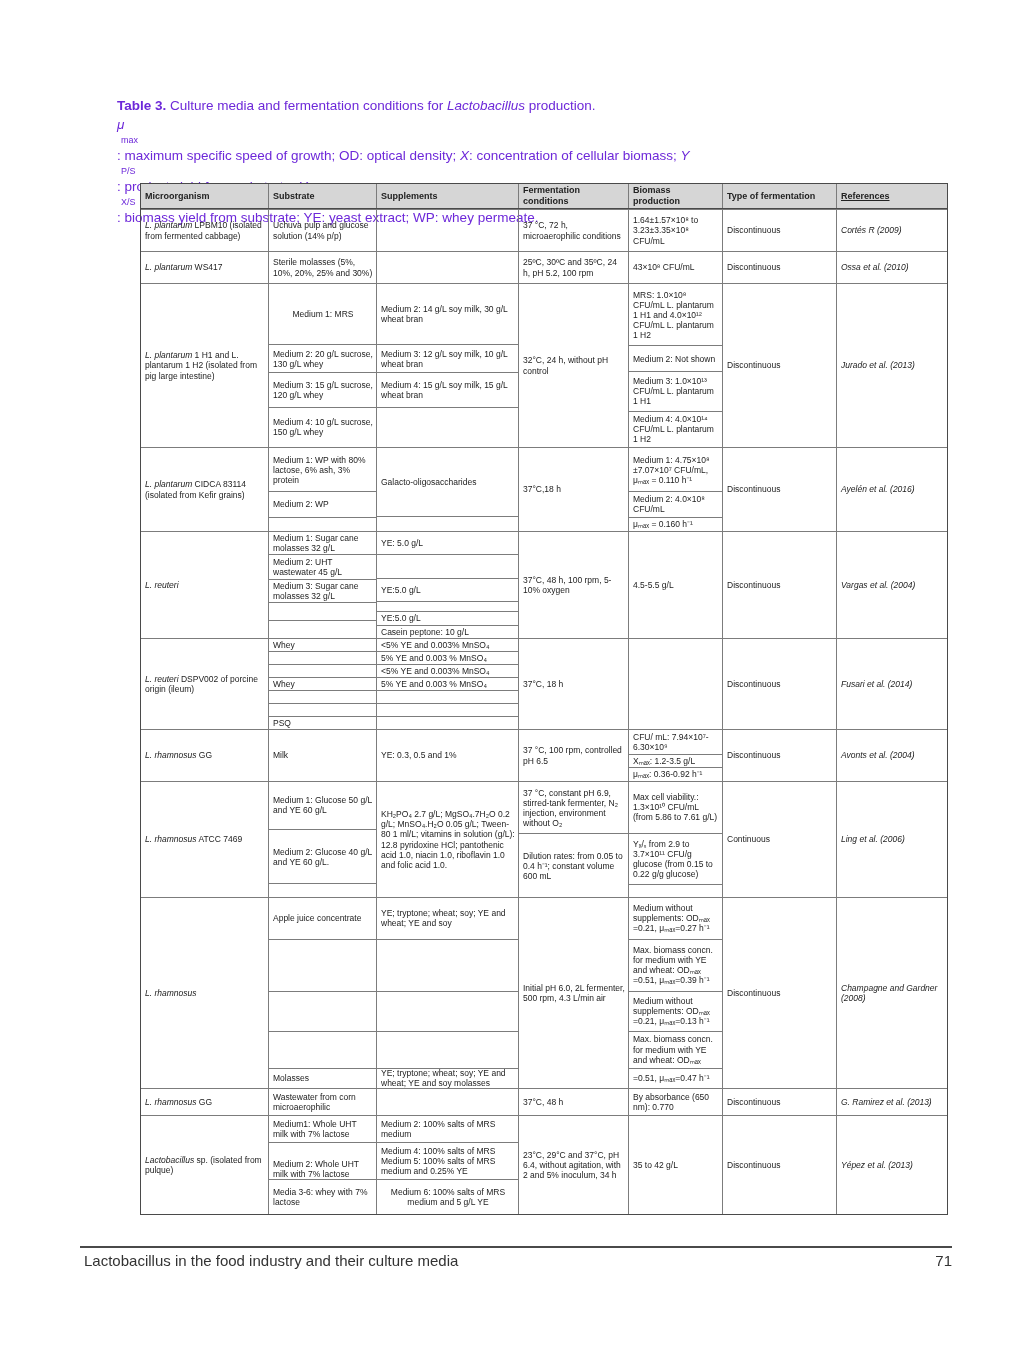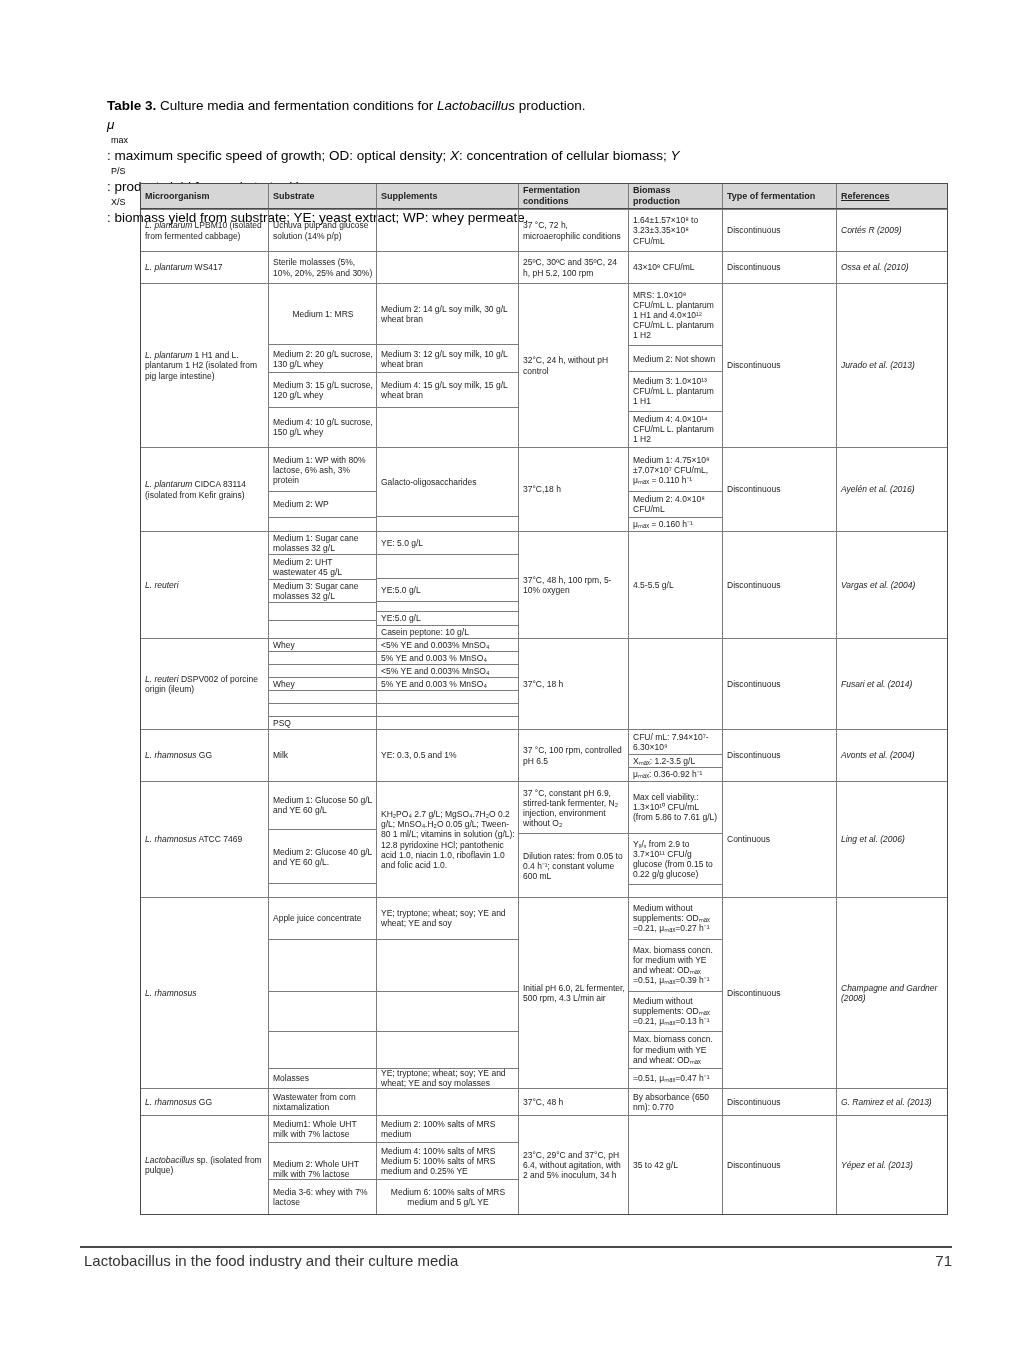--- a/index.html
+++ b/index.html
@@ -1,19 +1,19 @@
 <!DOCTYPE html>
 <html><head>
 <meta charset="utf-8">
 <style>
   html,body{margin:0;padding:0;background:#e8e8e8;}
   .page{position:relative;width:1032px;height:1352px;background:#ffffff;margin:0 auto;
         font-family:"Liberation Sans", sans-serif;color:#1a1a1a;overflow:hidden;}
   
-  .caption{position:absolute;left:107px;top:97px;width:802px;font-size:13.5px;line-height:1.38;color:#000000;}
+  .caption{position:absolute;left:117px;top:97px;width:802px;font-size:13.5px;line-height:1.38;color:#6d28d9;}
   .caption .b{font-weight:bold;}
   .caption .i{font-style:italic;}
   .caption .sub{font-size:9px;vertical-align:-3px;}
   
   .tbl{position:absolute;left:110px;top:183px;width:808px;border:1.5px solid #4a4a4a;box-sizing:border-box;
        font-size:8.5px;line-height:1.18;color:#222;margin-left:30px;}
   .trow{display:flex;width:100%;box-sizing:border-box;}
   .trow + .trow{border-top:1px solid #7c7c7c;}
   .thead{background:#d6d6d6;font-weight:bold;font-size:9px;height:25px;border-bottom:0.5px solid #4a4a4a;}
   .tcell{box-sizing:border-box;flex:0 0 auto;overflow:hidden;}
@@ -449,21 +449,21 @@
         </div>
         <div class="tcell simple" style="width: 113px;">
           <span class="i">Champagne and Gardner (2008)</span>
         </div>
       </div>
       <div class="trow" style="height: 27px;">
         <div class="tcell simple" style="width: 127px;">
           <span><span class="i">L. rhamnosus</span><span> GG</span></span>
         </div>
         <div class="tcell simple" style="width: 108px;">
-          <span>Wastewater from corn nixtamalization</span>
+          <span>Wastewater from corn microaerophilic</span>
         </div>
         <div class="tcell simple" style="width: 142px;">
           <span></span>
         </div>
         <div class="tcell simple" style="width: 110px;">
           <span>37°C, 48 h</span>
         </div>
         <div class="tcell simple" style="width: 94px;">
           <span>By absorbance (650 nm):  0.770</span>
         </div>

